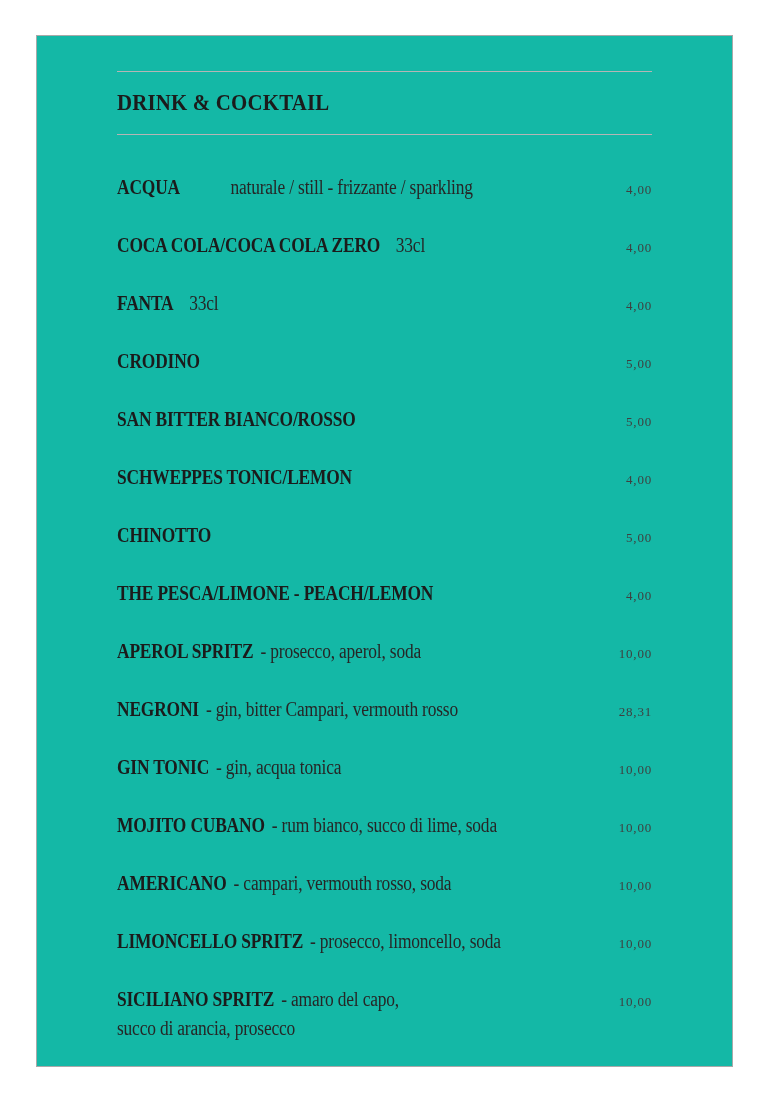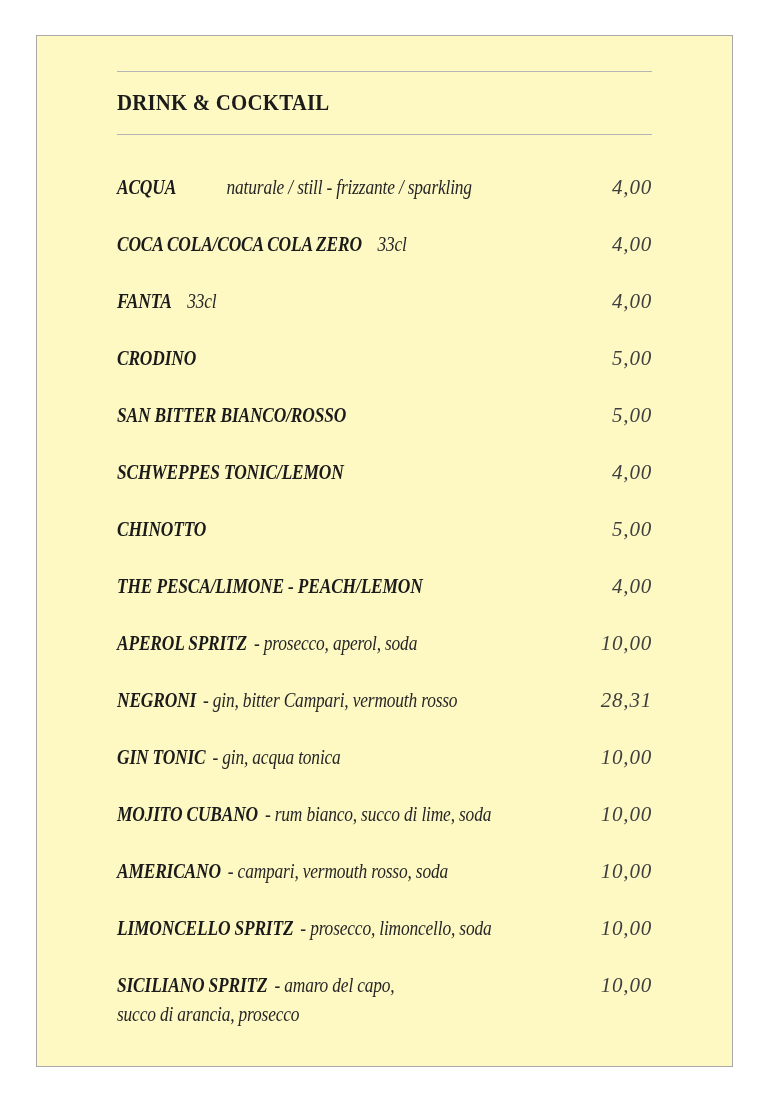--- a/index.html
+++ b/index.html
@@ -1,21 +1,21 @@
 <!DOCTYPE html>
 <html><head>
 <meta charset="utf-8">
 <style>
   * { margin:0; padding:0; box-sizing:border-box; }
   html,body { width:768px; height:1104px; background:#ffffff; }
   body { font-family:"Liberation Serif", serif; color:#1c1c1c; position:relative; }
 
   .frame {
     position:absolute; left:36px; top:35px; width:697px; height:1032px;
-    border:1px solid #a9a9a9; background:#fef9c3;
+    border:1px solid #a9a9a9; background:#14b8a6;
   }
   .content {
     position:absolute; left:80px; top:35px; width:535px;
   }
 
   .header {
     border-top:1px solid #b5b5b5;
     border-bottom:1px solid #b5b5b5;
     padding:15px 0 17px 0;
   }
@@ -23,21 +23,21 @@
     display:inline-block;
     font-size:24px; font-weight:bold; line-height:30px;
     letter-spacing:0.2px; color:#1b1b1b;
     transform:scaleX(0.87); transform-origin:0 50%;
     white-space:nowrap;
   }
 
   .menu { margin-top:39px; }
   .row {
     display:flex; justify-content:space-between; align-items:baseline;
-    line-height:27px; margin-bottom:29px;font-style:italic;
+    line-height:27px; margin-bottom:29px;
   }
   .left {
     display:inline-block;
     transform:scaleX(0.87); transform-origin:0 50%;
     white-space:nowrap;
   }
   .name {
     font-size:20px; font-weight:bold; letter-spacing:-0.2px; color:#1b1b1b;
   }
   .desc {
@@ -45,21 +45,21 @@
     margin-left:8px;
   }
   .desc.small { margin-left:18px; }
   .desc.wide  { margin-left:58px; }
   .desc2 {
     font-size:20px; letter-spacing:-0.2px; color:#262626;
     line-height:29px; white-space:nowrap;
   }
   .price {
     flex:0 0 auto;
-    font-size:21px; color:#3f3f3f; letter-spacing:0.8px;
+    font-size:13px; color:#3f3f3f; letter-spacing:0.8px;
     padding-left:12px;
   }
 </style>
 </head>
 <body>
 
 <div class="frame">
   <div class="content">
 
     <div class="header">

